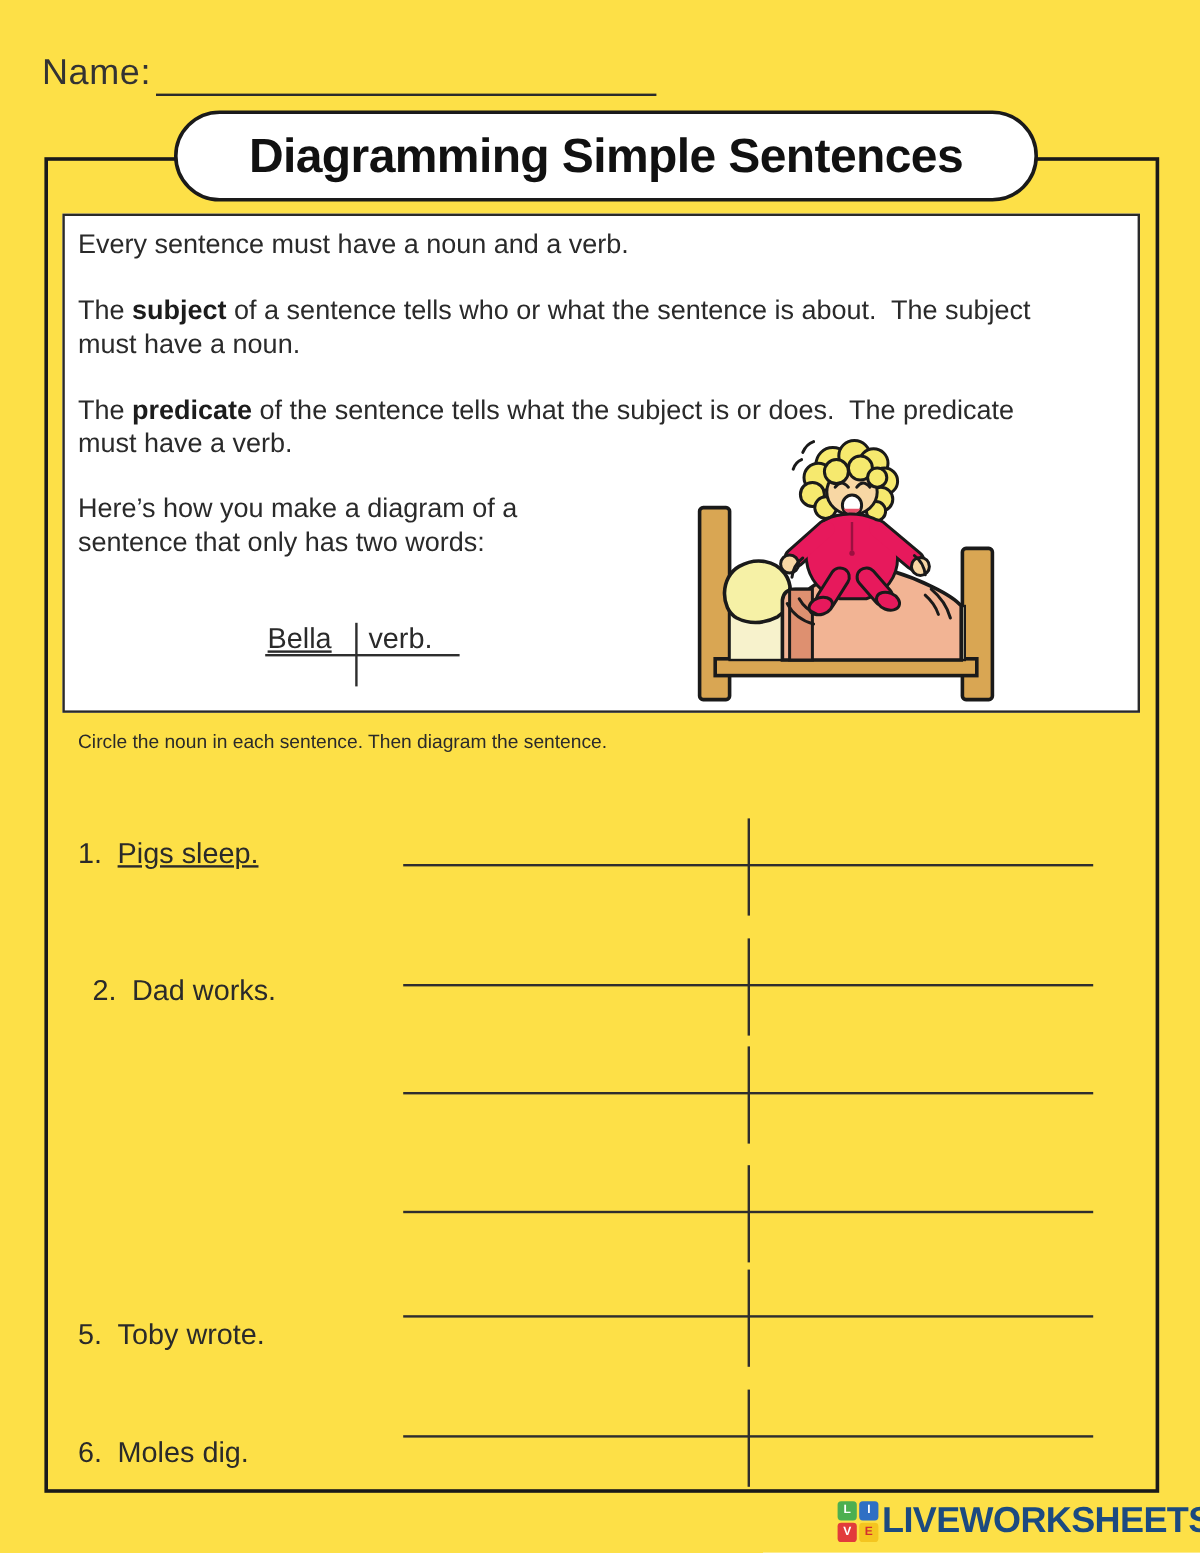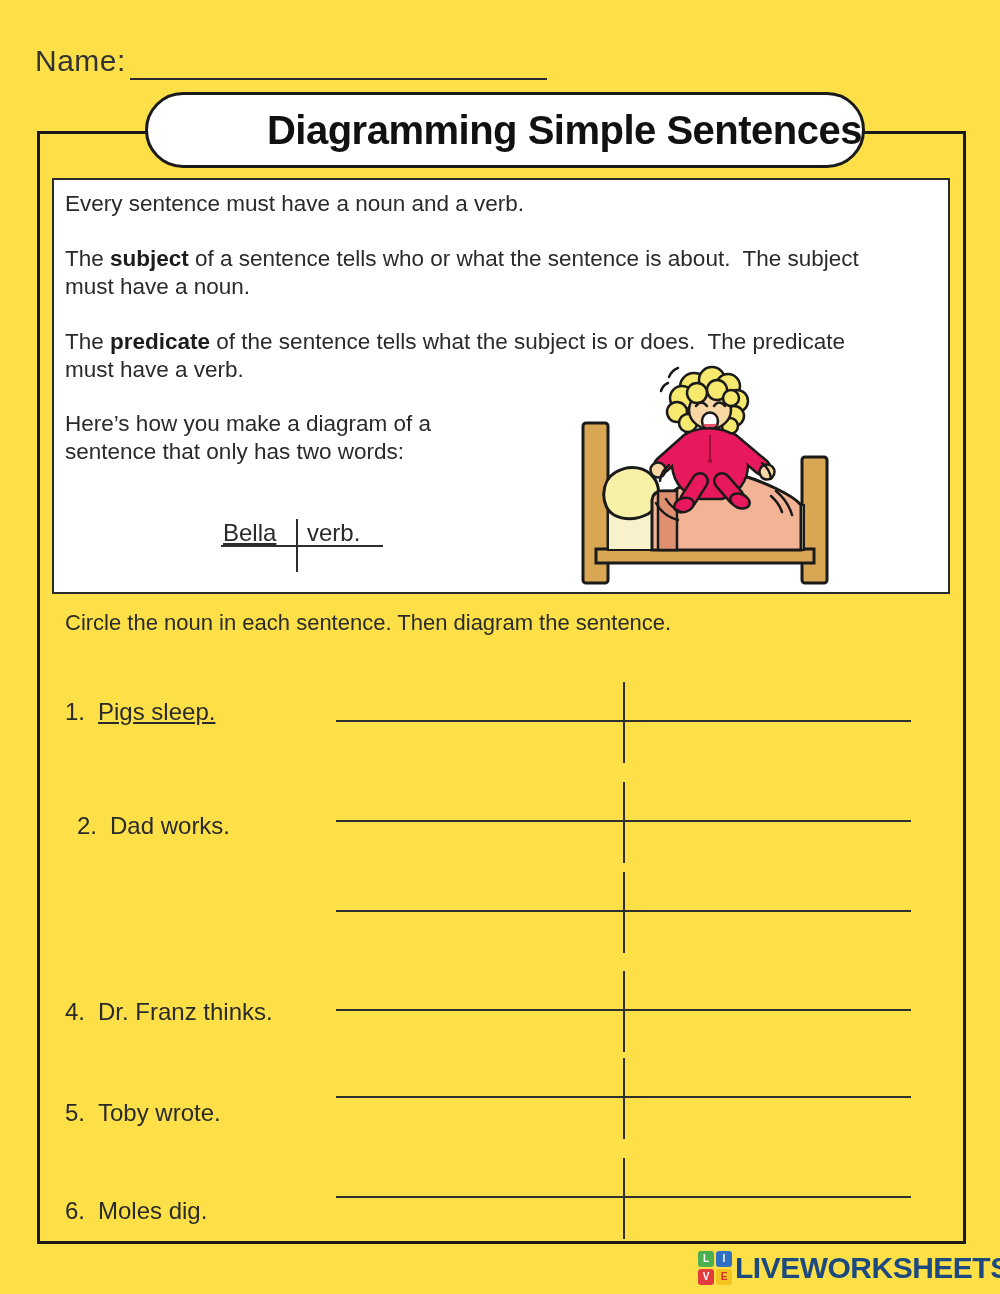--- a/index.html
+++ b/index.html
@@ -11,36 +11,36 @@
 
   
   .name-label{left:35px; top:44px; font-size:30px; color:#333; letter-spacing:0.5px;}
   .name-line{left:130px; top:50px; width:417px; height:28px; border-bottom:2.5px solid #2b2b2b;}
 
   
   .outer-box{left:37px; top:131px; width:929px; height:1113px; border:3px solid #1a1a1a; box-sizing:border-box;}
   .title-pill{
     left:145px; top:92px; width:720px; height:76px; box-sizing:border-box;
     border:3px solid #1a1a1a; border-radius:40px; background:#fff; z-index:3;
-    display:flex; align-items:center; justify-content:flex-end;
+    display:flex; align-items:center; justify-content:center;
   }
   .title-pill span{font-size:40px; font-weight:bold; color:#111; letter-spacing:-0.5px;}
   .inner-box{left:52px; top:178px; width:898px; height:416px; border:2px solid #2a2a2a; box-sizing:border-box; background:#fff; z-index:1;}
 
   
   .iline{left:65px; font-size:22.5px; line-height:28px; color:#2a2a2a; white-space:pre; z-index:2;}
   .iline b{font-weight:bold; color:#1c1c1c;}
 
   
   .ex-word{font-size:24px; color:#2a2a2a; z-index:2;}
   .ex-hline{left:221px; top:545px; width:162px; border-top:2px solid #2e2e2e; z-index:2;}
   .ex-vline{left:296px; top:519px; height:53px; border-left:2px solid #2e2e2e; z-index:2;}
 
   
-  .task-instruction{left:65px; top:610px; font-size:22px; color:#2a2a2a; white-space:pre;}
+  .task-instruction{left:65px; top:610px; font-size:16px; color:#2a2a2a; white-space:pre;}
   .item-row{left:0; width:1000px; height:86px;}
   .item-text{position:absolute; left:65px; font-size:24px; line-height:26px; color:#2a2a2a; white-space:pre;}
   .item-num{display:inline-block; min-width:33px;}
   .hline{position:absolute; left:336px; top:40px; width:575px; border-top:2px solid #2e2e2e;}
   .vline{position:absolute; left:623px; top:2px; height:81px; border-left:2px solid #2e2e2e;}
 
   
   .bed-illustration{left:570px; top:353px; width:390px; height:240px; z-index:2;}
 
   
@@ -160,21 +160,20 @@
   <div class="abs item-row" style="top:780px;">
     <span class="item-text" style="top:33px;margin-left:12px;"><span class="item-num">2.</span><span>Dad works.</span></span>
     <div class="hline"></div>
     <div class="vline"></div>
   </div>
   <div class="abs item-row" style="top:870px;">
     <div class="hline"></div>
     <div class="vline"></div>
   </div>
   <div class="abs item-row" style="top:969px;">
-    <span class="item-text" style="top:30px;"><span class="item-num">4.</span><span>Dr. Franz thinks.</span></span>
     <div class="hline"></div>
     <div class="vline"></div>
   </div>
   <div class="abs item-row" style="top:1056px;">
     <span class="item-text" style="top:44px;"><span class="item-num">5.</span><span>Toby wrote.</span></span>
     <div class="hline"></div>
     <div class="vline"></div>
   </div>
   <div class="abs item-row" style="top:1156px;">
     <span class="item-text" style="top:42px;"><span class="item-num">6.</span><span>Moles dig.</span></span>

